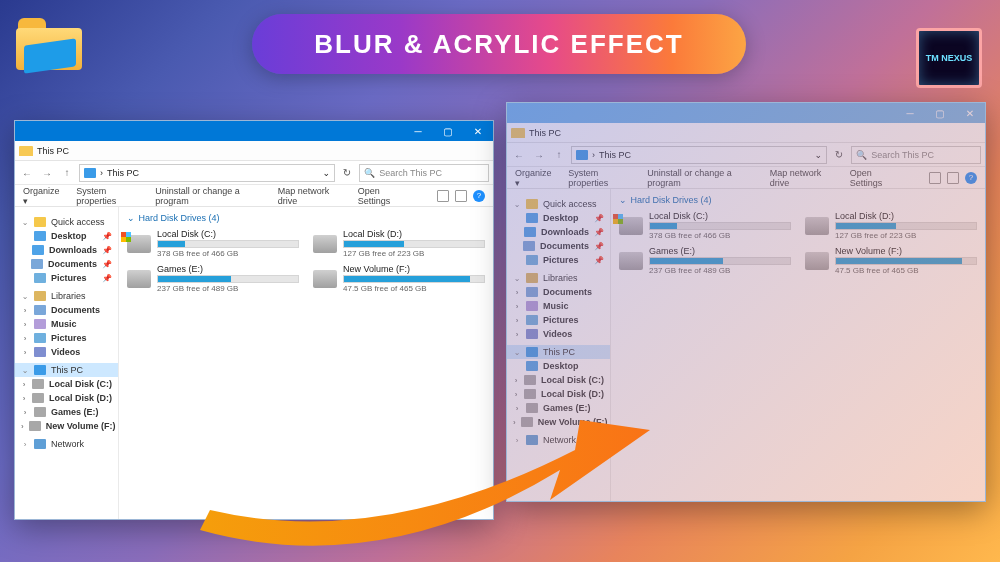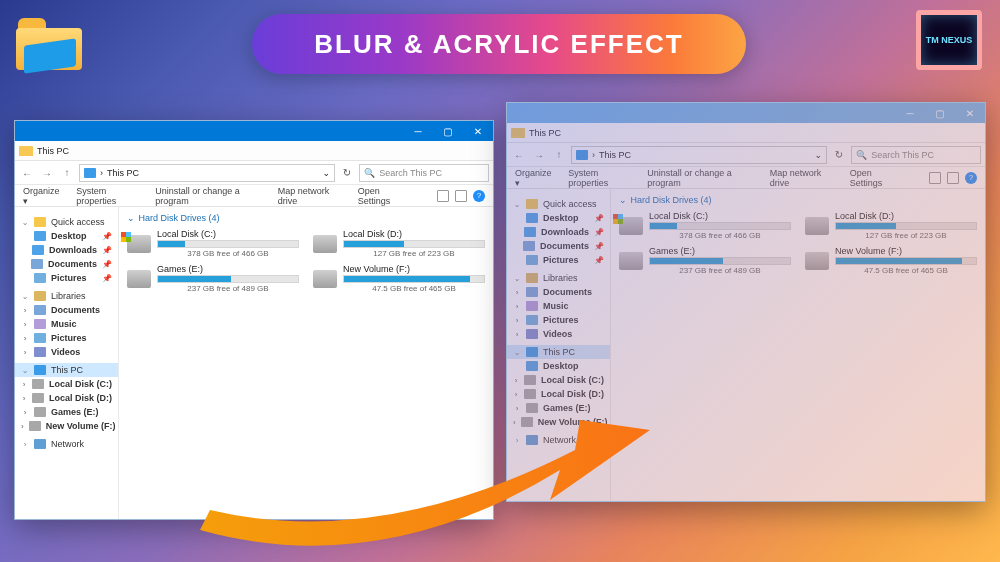--- a/index.html
+++ b/index.html
@@ -7,22 +7,22 @@
   background: linear-gradient(135deg, #2a3a8f 0%, #4a5ab0 15%, #6b6bc5 30%, #8a6dbb 45%, #c07099 60%, #e8845c 75%, #f5a344 90%, #ffb84d 100%); }
 .logo-box { position: absolute; }
 .fe-logo { width: 70px; height: 56px; position: relative; }
 .fe-tab { width: 28px; height: 12px; background: #f7b83d; border-radius: 6px 6px 0 0; position: absolute; top: 4px; left: 4px; }
 .fe-body { width: 66px; height: 42px; background: linear-gradient(#ffd978, #f3b23a); border-radius: 4px; position: absolute; top: 14px; left: 2px; }
 .fe-clip { width: 52px; height: 28px; background: #1e9ce8; transform: skewY(-8deg); position: absolute; top: 28px; left: 10px; border-radius: 3px; }
 .title-pill { position: absolute; left: 252px; top: 14px; width: 494px; height: 60px; border-radius: 30px;
   background: linear-gradient(90deg, #6a3dd8 0%, #9a39c8 30%, #e64a8a 60%, #fb7a3a 85%, #fca544 100%);
   display: flex; align-items: center; justify-content: center; color: #fff; font-weight: 800; font-size: 26px; letter-spacing: 2px;
   box-shadow: 0 4px 20px rgba(0,0,0,0.25); }
-.nexus-logo { position: absolute; right: 18px; top: 10px; width: 66px; height: 60px; background: #0b0522; border-radius: 4px;
-  display: flex; align-items: center; justify-content: center; color: #6de0ff; font-size: 9px; font-weight: 700; border: 5px solid #fca5a5;
+.nexus-logo { position: absolute; right: 18px; top: 28px; width: 66px; height: 60px; background: #0b0522; border-radius: 4px;
+  display: flex; align-items: center; justify-content: center; color: #6de0ff; font-size: 9px; font-weight: 700; border: 3px solid #fca5a5;
   box-shadow: inset 0 0 14px rgba(100,200,255,0.4); }
 
 
 .explorer { position: absolute; width: 480px; height: 400px; background: #fff; color: #222; font-size: 9px;
   border: 1px solid #9cb6d6; box-shadow: 0 8px 30px rgba(0,0,0,0.35); overflow: hidden; }
 .explorer.left { left: 14px; top: 120px; }
 .explorer.right { right: 14px; top: 102px; }
 .explorer.right .blur-overlay { position: absolute; inset: 0; pointer-events: none;
   background: linear-gradient(135deg, rgba(106,107,197,0.35), rgba(232,132,92,0.35)); }
 
@@ -72,21 +72,21 @@
 .section-hdr { color: #1a6fb3; font-size: 9px; display: flex; align-items: center; gap: 4px; margin-bottom: 6px; }
 .drives { display: grid; grid-template-columns: 1fr 1fr; gap: 6px 14px; }
 .drive { display: flex; align-items: center; gap: 6px; }
 .drive-img { width: 24px; height: 18px; background: linear-gradient(#d0d0d0, #a0a0a0); border-radius: 2px; position: relative; flex-shrink: 0; }
 .drive-img.os::after { content:''; position: absolute; left: -6px; top: -3px; width: 10px; height: 10px;
   background: conic-gradient(#4cc2ff 0 25%, #7fba00 0 50%, #ffb900 0 75%, #f25022 0); }
 .drive-info { flex: 1; min-width: 0; }
 .drive-name { font-size: 9px; color: #222; }
 .bar-bg { height: 8px; background: #e6e6e6; border: 1px solid #d5d5d5; margin: 1px 0; position: relative; }
 .bar-fill { height: 100%; background: #26a0da; }
-.drive-free { font-size: 8px; color: #666; text-align: center; }
+.drive-free { font-size: 8px; color: #666; }
 
 
 .arrow-wrap { position: absolute; left: 180px; top: 400px; width: 560px; height: 160px; pointer-events: none; }
 .arrow-wrap svg { width: 100%; height: 100%; }
 </style>
 </head>
 <body>
 
 <div class="logo-box" style="left:14px; top:14px;">
   <div class="fe-logo">

